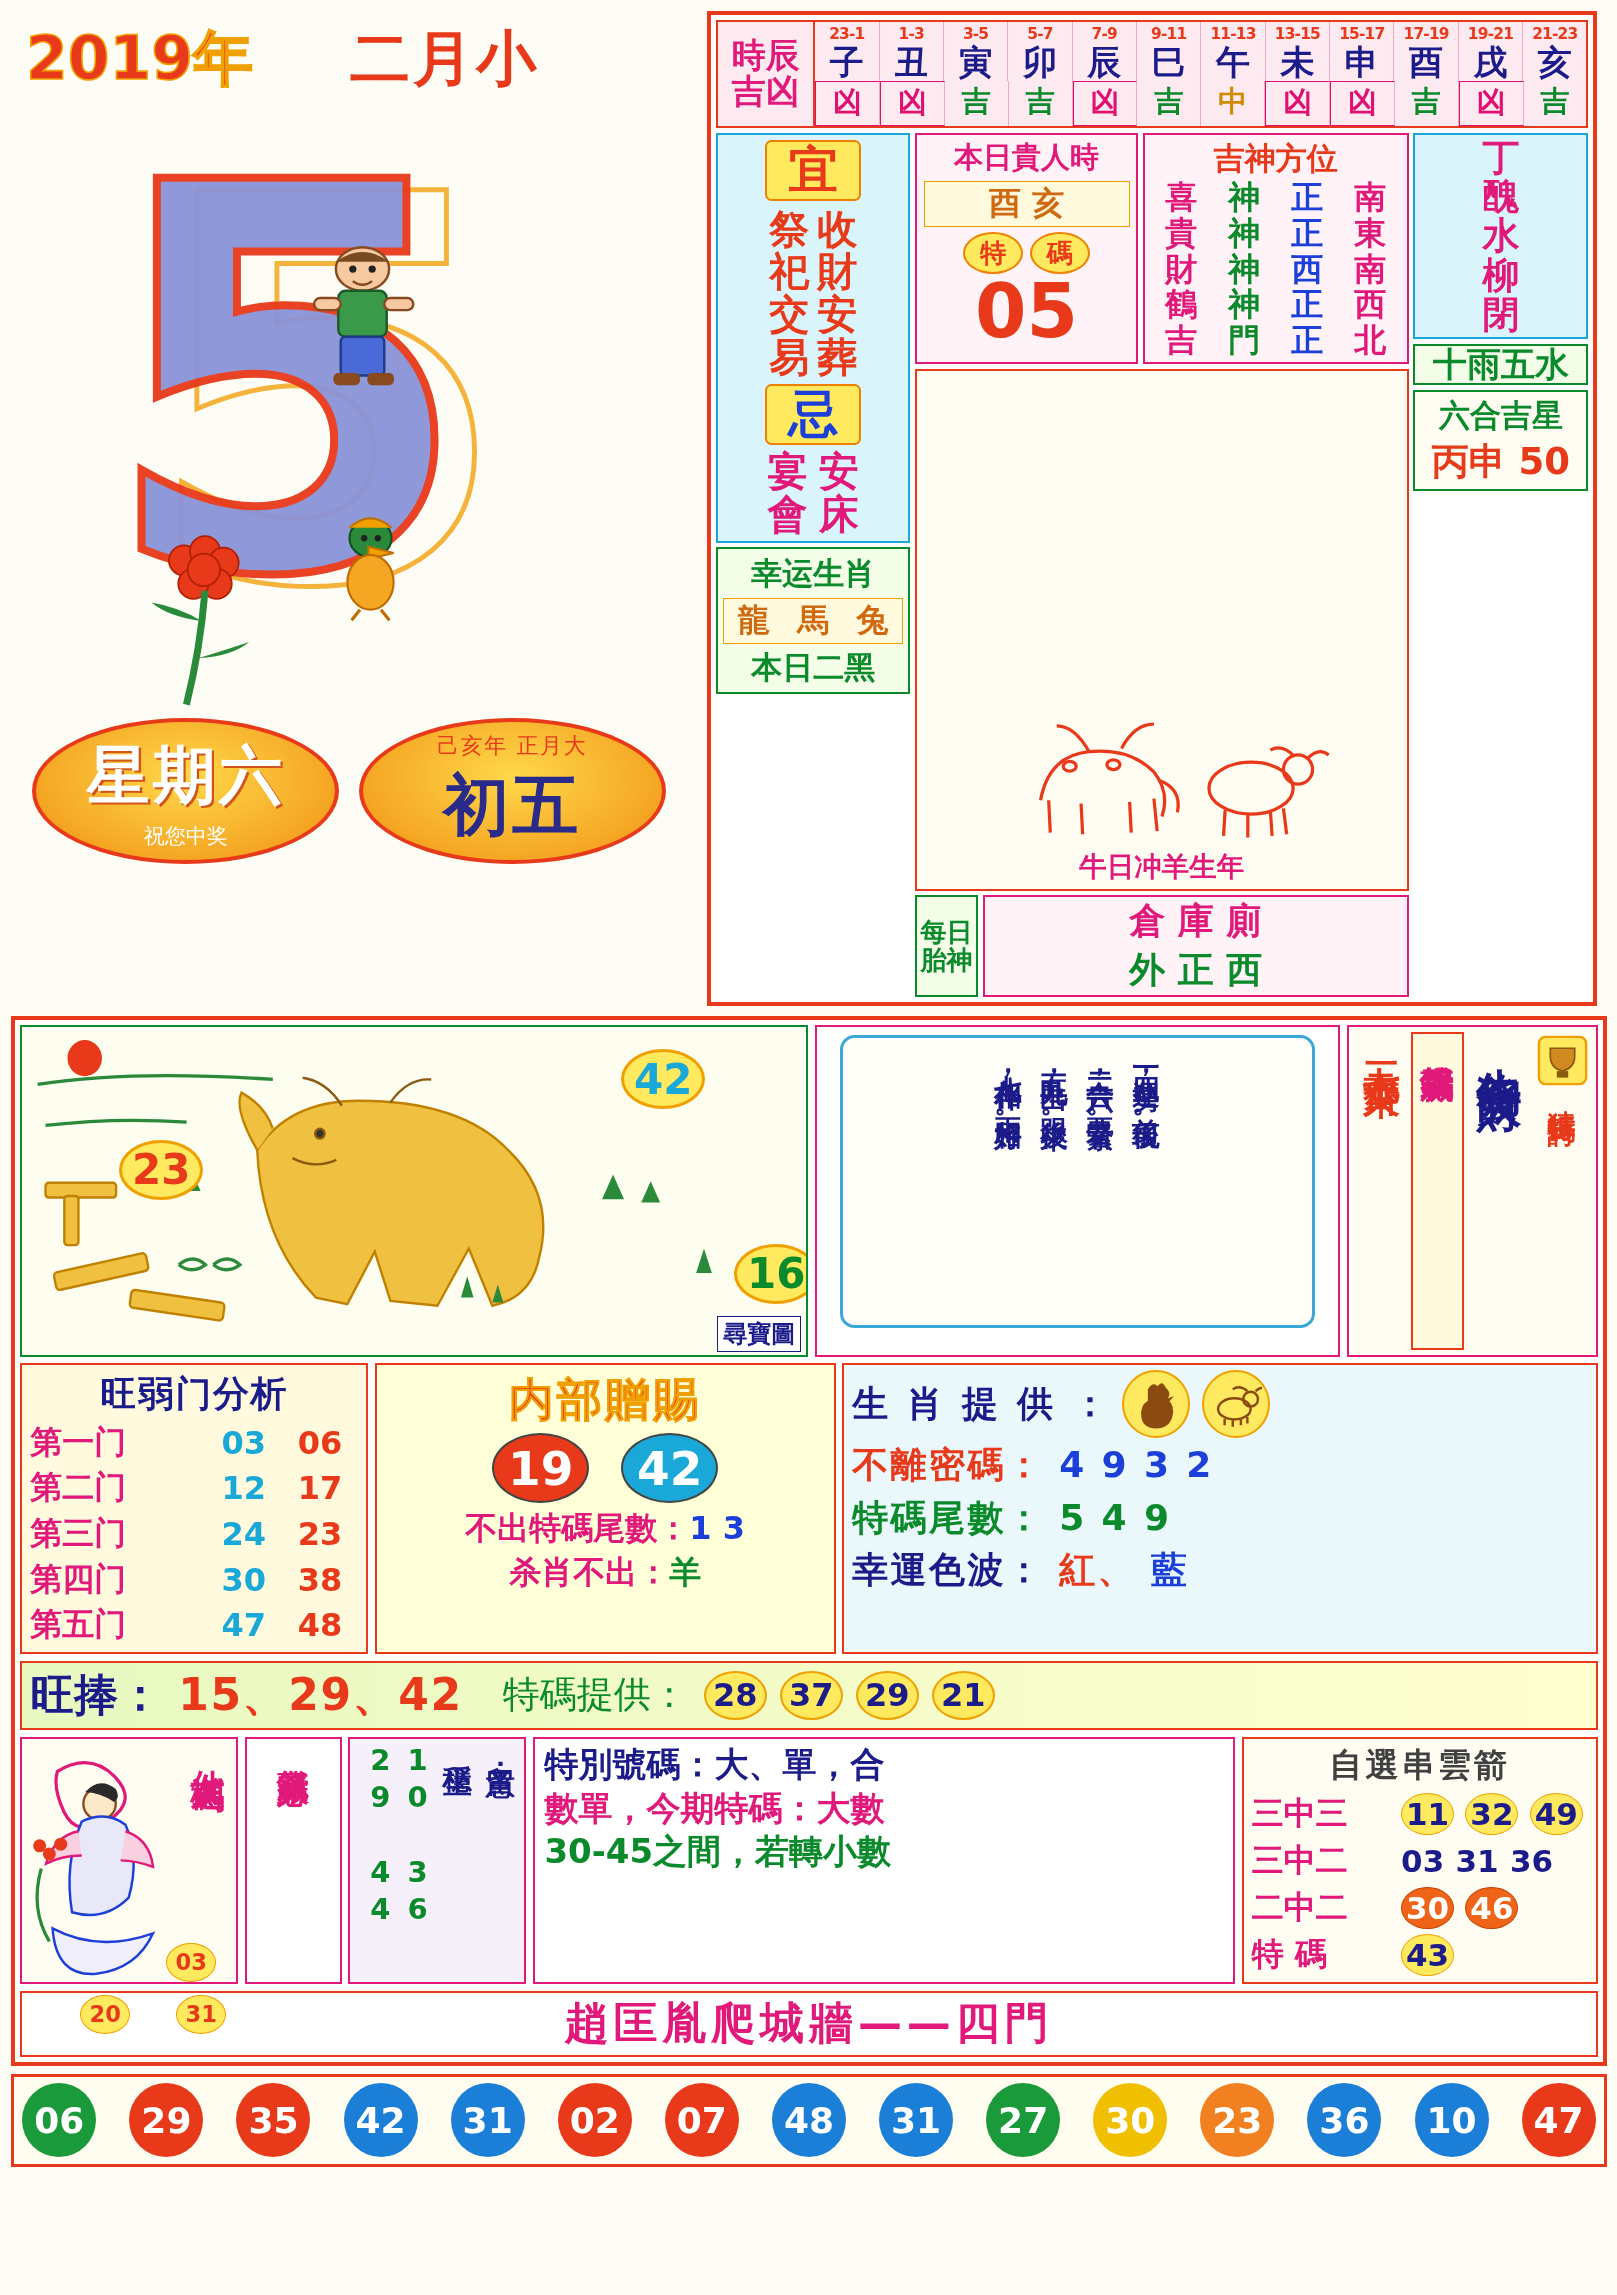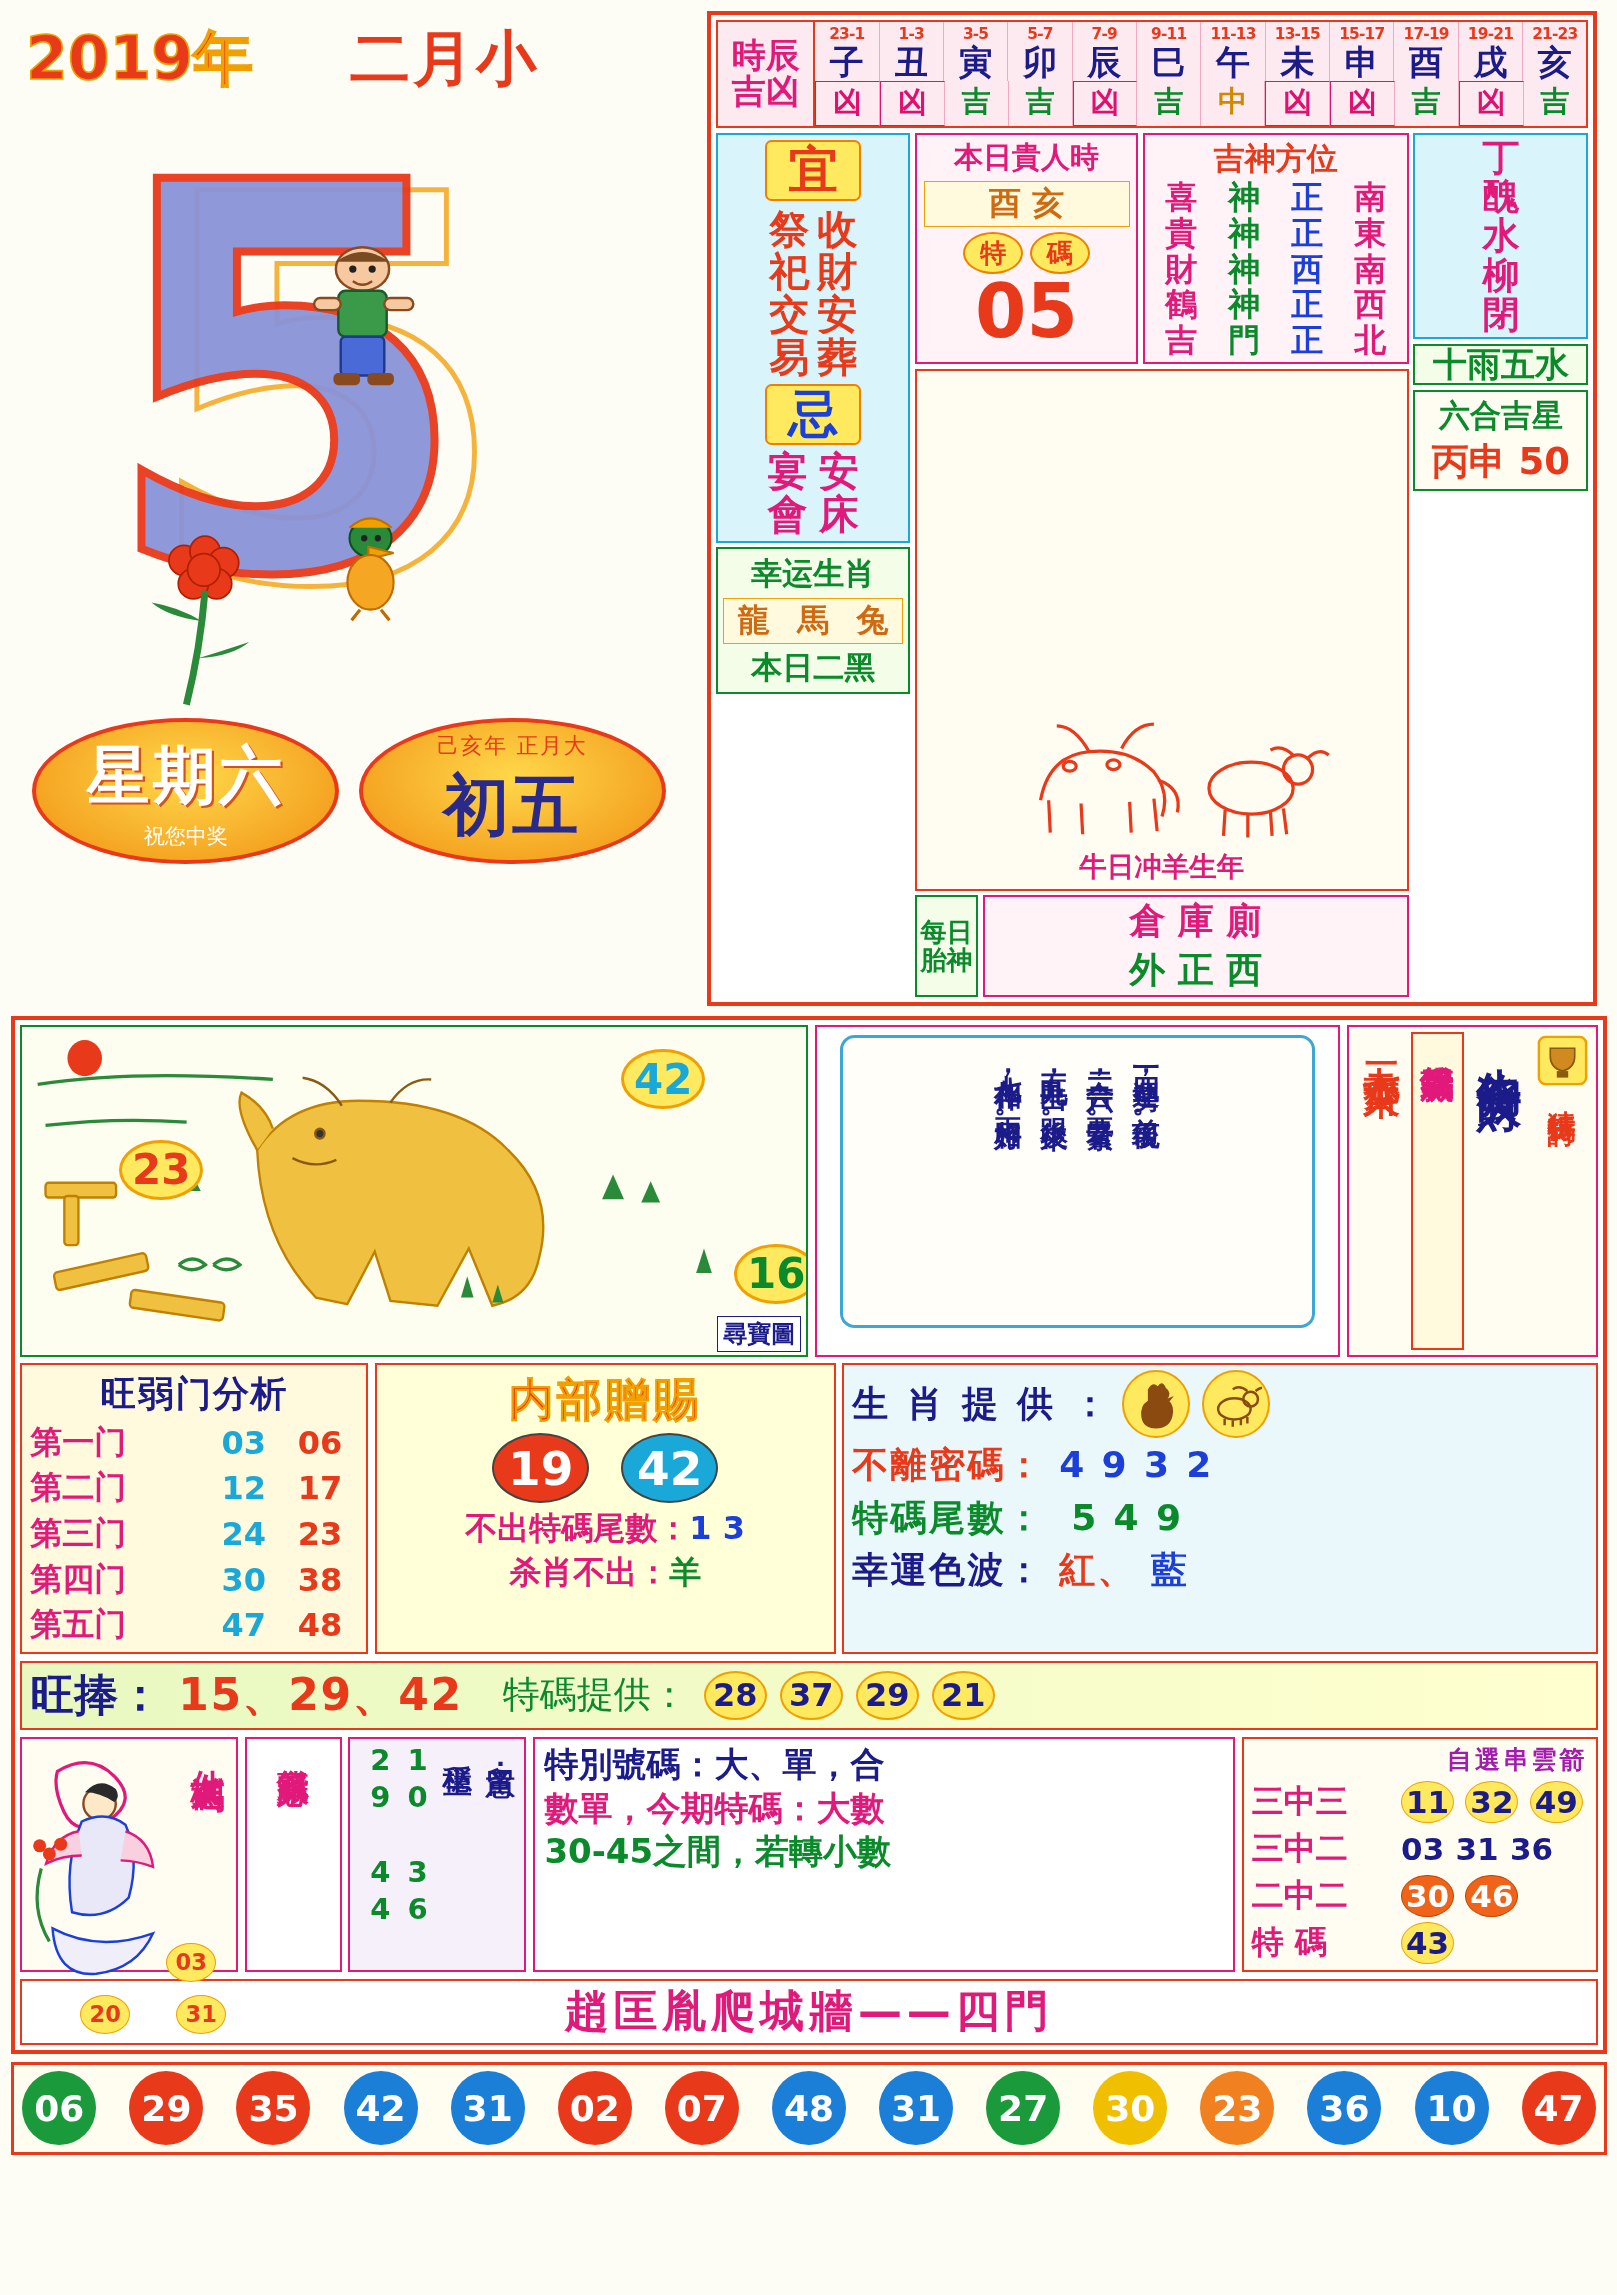--- a/index.html
+++ b/index.html
@@ -208,21 +208,21 @@
   .neibu-l2 b { color:#0a8a2a; }
 
   .shengxiao { flex:1; border:2.4px solid #e8391a; background:#eaf7fb; padding:4.9px 8px; }
   .sx-top { display:flex; align-items:center; gap:11.3px; }
   .sx-t { font-size:36px; font-weight:bold; color:#1b1b8a; letter-spacing:3.2px;}
   .sx-circ { width:68px; height:68px; border-radius:50%; background:#ffe95f; border:2.4px solid #f0a000; display:flex; align-items:center; justify-content:center; }
   .sx-row { font-size:36px; font-weight:bold; margin-top:3.2px; letter-spacing:2.4px;}
   .sx-row .lb { color:#e8391a; }
   .sx-row .vl { color:#1b3fd8; }
   .sx-row2 .lb { color:#0a8a2a; }
-  .sx-row2 .vl { color:#0a8a2a;margin-left:12px; }
+  .sx-row2 .vl { color:#0a8a2a; }
   .sx-row3 .lb { color:#1b1b8a; }
   .sx-row3 .v1 { color:#e8391a; }
   .sx-row3 .v2 { color:#1b3fd8; }
 
   .row-c { display:flex; align-items:center; border:2.4px solid #e8391a; background:linear-gradient(90deg,#e8f8c0,#ffffd0); padding:3.2px 8px; gap:16px;}
   .wangpeng-l { font-size:44px; font-weight:bold; color:#1b1b8a; }
   .wangpeng-v { font-size:44px; font-weight:bold; color:#e8391a; letter-spacing:1.6px;}
   .tema-l { font-size:37px; font-weight:normal; color:#0a8a2a; margin-left:24px;}
   .tema-balls { display:flex; gap:13px; }
   .tema-balls span {
@@ -239,21 +239,21 @@
   .yq-t { writing-mode:vertical-rl; text-orientation:upright; font-size:32px; font-weight:bold; color:#e0197a; letter-spacing:2.4px;}
 
   .liuyi { width:178px; border:2.4px solid #e0197a; background:#f6f0fb; display:flex; flex-direction:row-reverse; padding:4.9px 3.2px; gap:3.2px;}
   .liuyi-c { writing-mode:vertical-rl; text-orientation:upright; font-size:29px; font-weight:bold; color:#1b1b8a; letter-spacing:1.6px;}
   .liuyi-n { writing-mode:vertical-rl; text-orientation:upright; font-size:29px; font-weight:bold; color:#0a8a2a; letter-spacing:3.2px;}
 
   .special { flex:1; border:2.4px solid #e0197a; background:#fff; padding:4.9px 9.7px; }
   .sp-line { font-size:34px; font-weight:bold; line-height:1.28; } .c-blue { color:#1b3fd8; } .c-green{color:#0a8a2a;} .c-pink{color:#e0197a;} .c-navy{color:#1b1b8a;}
 
   .zixuan { width:356px; border:2.4px solid #e8391a; background:#fffdf2; padding:4.9px 8px; }
-  .zx-title { font-size:25px; font-weight:bold; color:#a21caf; text-align:right; letter-spacing:3.2px;}
+  .zx-title { font-size:33px; font-weight:bold; color:#404040; text-align:center; letter-spacing:3.2px;}
   .zx-row { display:flex; align-items:center; gap:11.3px; margin-top:3.2px; }
   .zx-lab { font-size:32px; font-weight:bold; color:#e0197a; width:138px;}
   .zx-nums { display:flex; gap:11.3px; }
   .zx-nums span { font-size:31px; font-weight:bold; color:#1b1b8a; }
   .zx-pill {
     width:53px; height:42px; border-radius:50%; background:#ffe95f; border:1.6px solid #f0a000;
     display:flex; align-items:center; justify-content:center; font-size:27.5px; font-weight:bold; color:#1b1b8a;
   }
   .zx-pill.red { background:#f0641a; color:#fff; border-color:#c04000; }
 

